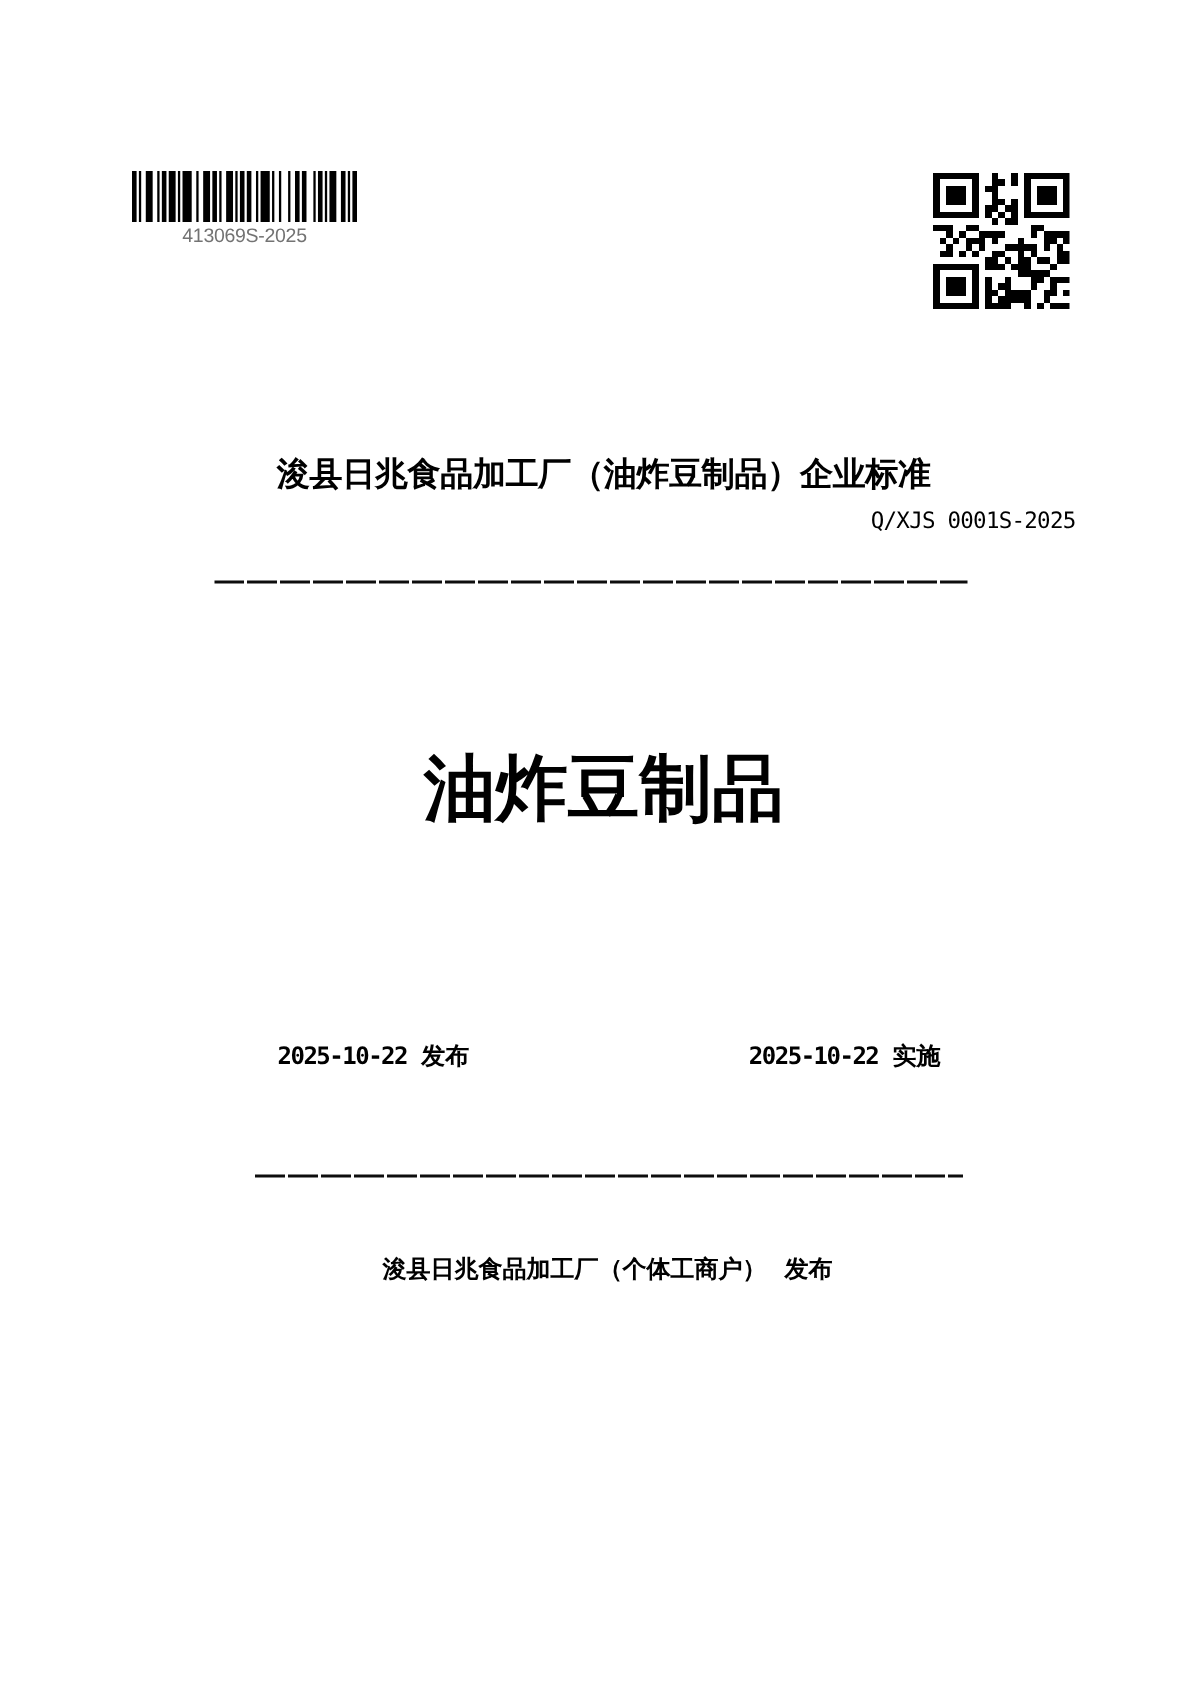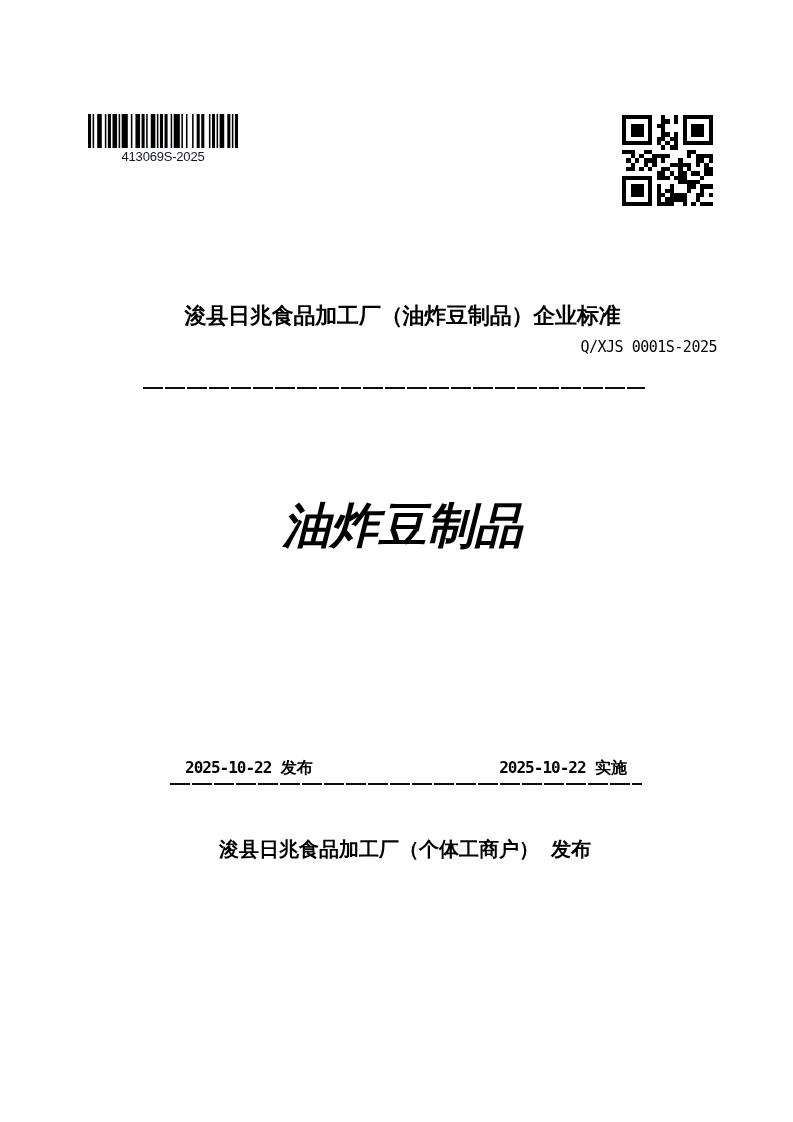--- a/index.html
+++ b/index.html
@@ -25,21 +25,21 @@
     left: 88px;
     top: 114px;
     width: 150px;
     text-align: center;
   }
   .barcode-svg { display: block; width: 150px; height: 34px; }
   .barcode-label {
     margin-top: 1px;
     font-size: 13px;
     letter-spacing: -0.2px;
-    color: #0f172a;
+    color: #737373;
     font-family: "Liberation Sans", sans-serif;
   }
 
   
   .qr-group {
     left: 622px;
     top: 115px;
     width: 91px;
     height: 91px;
   }
@@ -82,27 +82,26 @@
   
   .main-title {
     left: 0;
     right: 0;
     top: 494px;
     padding-left: 12px;
     text-align: center;
     font-size: 48px;
     font-weight: 600;
     letter-spacing: 0px;
-    font-style: italic;
   }
 
   
   .dates-row {
     left: 185px;
-    top: 758px;
+    top: 694px;
     width: 442px;
     display: flex;
     justify-content: space-between;
     align-items: baseline;
   }
   .date-group { white-space: nowrap; }
   .date-value {
     font-family: "DejaVu Sans Mono", "Liberation Mono", monospace;
     font-size: 16px;
     font-weight: 600;
@@ -114,21 +113,21 @@
     margin-left: 5px;
   }
 
   
   .footer-line {
     left: 0;
     right: 0;
     top: 836px;
     padding-left: 17px;
     text-align: center;
-    font-size: 20px;
+    font-size: 16px;
     font-weight: bold;
   }
   .footer-label { margin-left: 12px; }
 </style>
 </head>
 <body>
 
 <div class="page">
 
   <div class="abs barcode-group">

